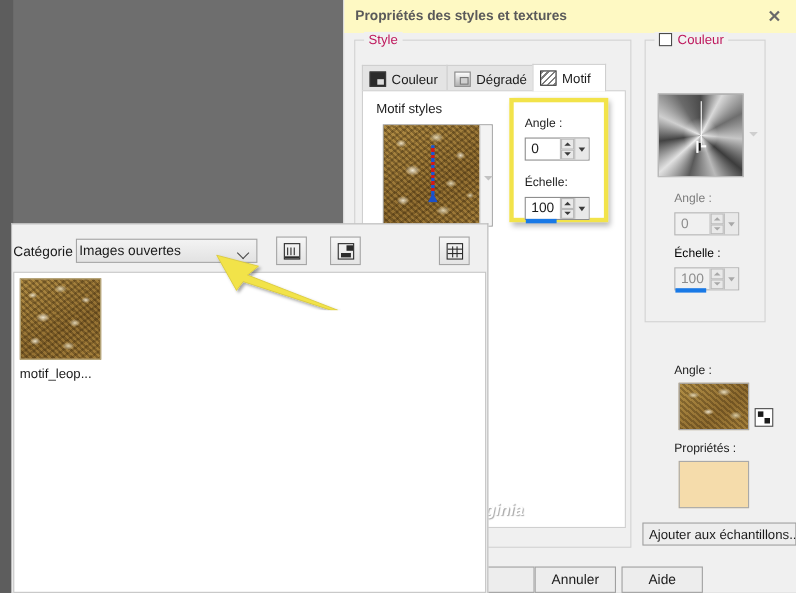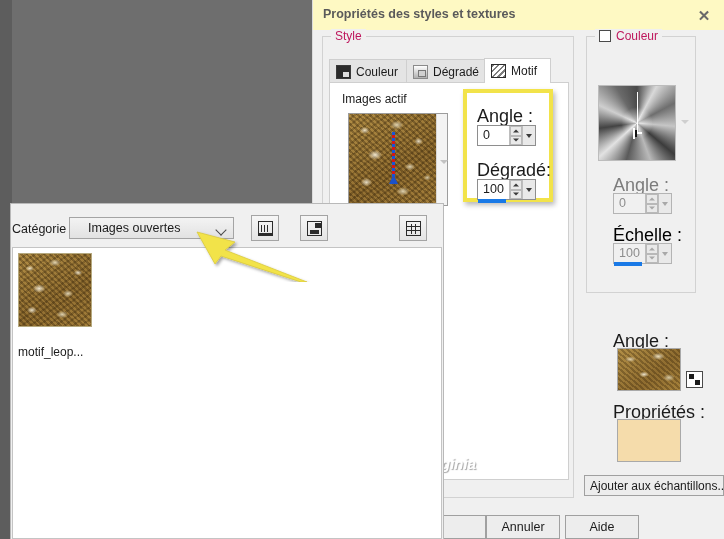--- a/index.html
+++ b/index.html
@@ -165,21 +165,21 @@
   }
 
   
   #yellow-box {
     position: absolute; left: 463px; top: 89px; width: 90px; height: 113px;
     border: 4px solid #f2e34a;
     background: #ffffff;
     box-shadow: 2px 3px 5px rgba(0,0,0,.28);
   }
 
-  .field-label { position: absolute; font-size: 18px; white-space: nowrap; }
+  .field-label { position: absolute; font-size: 11px; white-space: nowrap; }
 
   .spin {
     position: absolute;
     height: 21px;
     border: 1px solid #8e8e8e;
     background: #ffffff;
     display: flex; align-items: stretch;
   }
   .spin.disabled { background: #f0f0f0; border-color: #b4b4b4; color: #8d8d8d; }
   .spin .val {
@@ -304,21 +304,21 @@
     position: absolute; left: 10px; top: 203px; width: 434px; height: 336px;
     background: #f0f0f0;
     border: 1px solid #b9b9b9;
     border-bottom: none;
   }
   #cat-label { position: absolute; left: 12px; top: 222px; font-size: 12.5px; }
   #cat-combo {
     position: absolute; left: 69px; top: 217px; width: 165px; height: 22px;
     border: 1px solid #a4a4a4;
     background: linear-gradient(to bottom, #f3f3f3, #e2e2e2);
-    display: flex; align-items: center; padding-left: 18px;
+    display: flex; align-items: center; padding-left: 2px;
     font-size: 12.5px;
   }
   #cat-combo .chev {
     position: absolute; right: 8px; top: 8px;
     width: 8px; height: 8px;
     border-left: 1.6px solid #4a4a4a; border-bottom: 1.6px solid #4a4a4a;
     transform: rotate(-45deg);
   }
   .iconbtn {
     position: absolute; top: 215px; width: 28px; height: 26px;
@@ -367,21 +367,21 @@
       radial-gradient(ellipse 6px 4px at 82% 26%, #e6dbc2 0%, rgba(230,219,194,0) 70%),
       radial-gradient(ellipse 9px 6px at 28% 48%, #efe6d0 0%, rgba(239,230,208,0) 70%),
       radial-gradient(ellipse 7px 5px at 68% 55%, #e0d4b4 0%, rgba(224,212,180,0) 72%),
       radial-gradient(ellipse 7px 5px at 18% 78%, #e9dfc6 0%, rgba(233,223,198,0) 70%),
       radial-gradient(ellipse 8px 5px at 60% 84%, #ded1af 0%, rgba(222,209,175,0) 72%),
       repeating-linear-gradient(44deg, rgba(60,40,12,.34) 0 2px, rgba(170,130,60,.12) 2px 4px),
       repeating-linear-gradient(-36deg, rgba(40,26,6,.24) 0 2px, rgba(190,150,80,.10) 2px 5px),
       linear-gradient(150deg, #b08d44, #8a682c 60%, #a07c38);
   }
   #thumb-label {
-    margin-top: 18px; font-size: 12px; text-align: left; white-space: nowrap;
+    margin-top: 6px; font-size: 12px; text-align: left; white-space: nowrap;
   }
 
   
   #yellow-arrow { position: absolute; left: 195px; top: 220px; width: 115px; height: 62px; }
 
   
   #watermark {
     position: absolute; left: 333px; top: 455px;
     font-size: 15px; font-style: italic; font-weight: bold;
     color: #ffffff;
@@ -417,41 +417,41 @@
       <span class="tab-label">Dégradé</span>
     </div>
     <div class="tab active" style="left:155px;width:67px;top:-1px;">
       <span class="tab-icon pattern-icon"></span>
       <span class="tab-label">Motif</span>
     </div>
   </div>
 
   <div id="tab-panel"></div>
 
-  <div class="field-label" id="motif-actif-label">Images actif</div>
+  <div class="field-label" id="motif-actif-label">Motif styles</div>
 
   <div id="motif-preview-wrap">
     <div id="motif-preview"></div>
     <div class="mini-scroll"></div>
   </div>
   <div id="angle-indicator"></div>
 
   <div id="yellow-box"></div>
 
   <div class="field-label" style="left:477px;top:106px;">Angle :</div>
   <div class="spin" style="left:477px;top:125px;width:59px;">
     <span class="val">0</span>
     <span class="arrows">
         <div class="up"></div>
         <div class="dn"></div>
       </span>
     <span class="drop"></span>
   </div>
 
-  <div class="field-label" style="left:477px;top:160px;">Dégradé:</div>
+  <div class="field-label" style="left:477px;top:160px;">Échelle:</div>
   <div class="spin" style="left:477px;top:179px;width:59px;">
     <span class="val">100</span>
     <span class="arrows">
         <div class="up"></div>
         <div class="dn"></div>
       </span>
     <span class="drop"></span>
   </div>
   <div class="spin-underline" style="left:478px;top:199px;width:28px;"></div>
 

